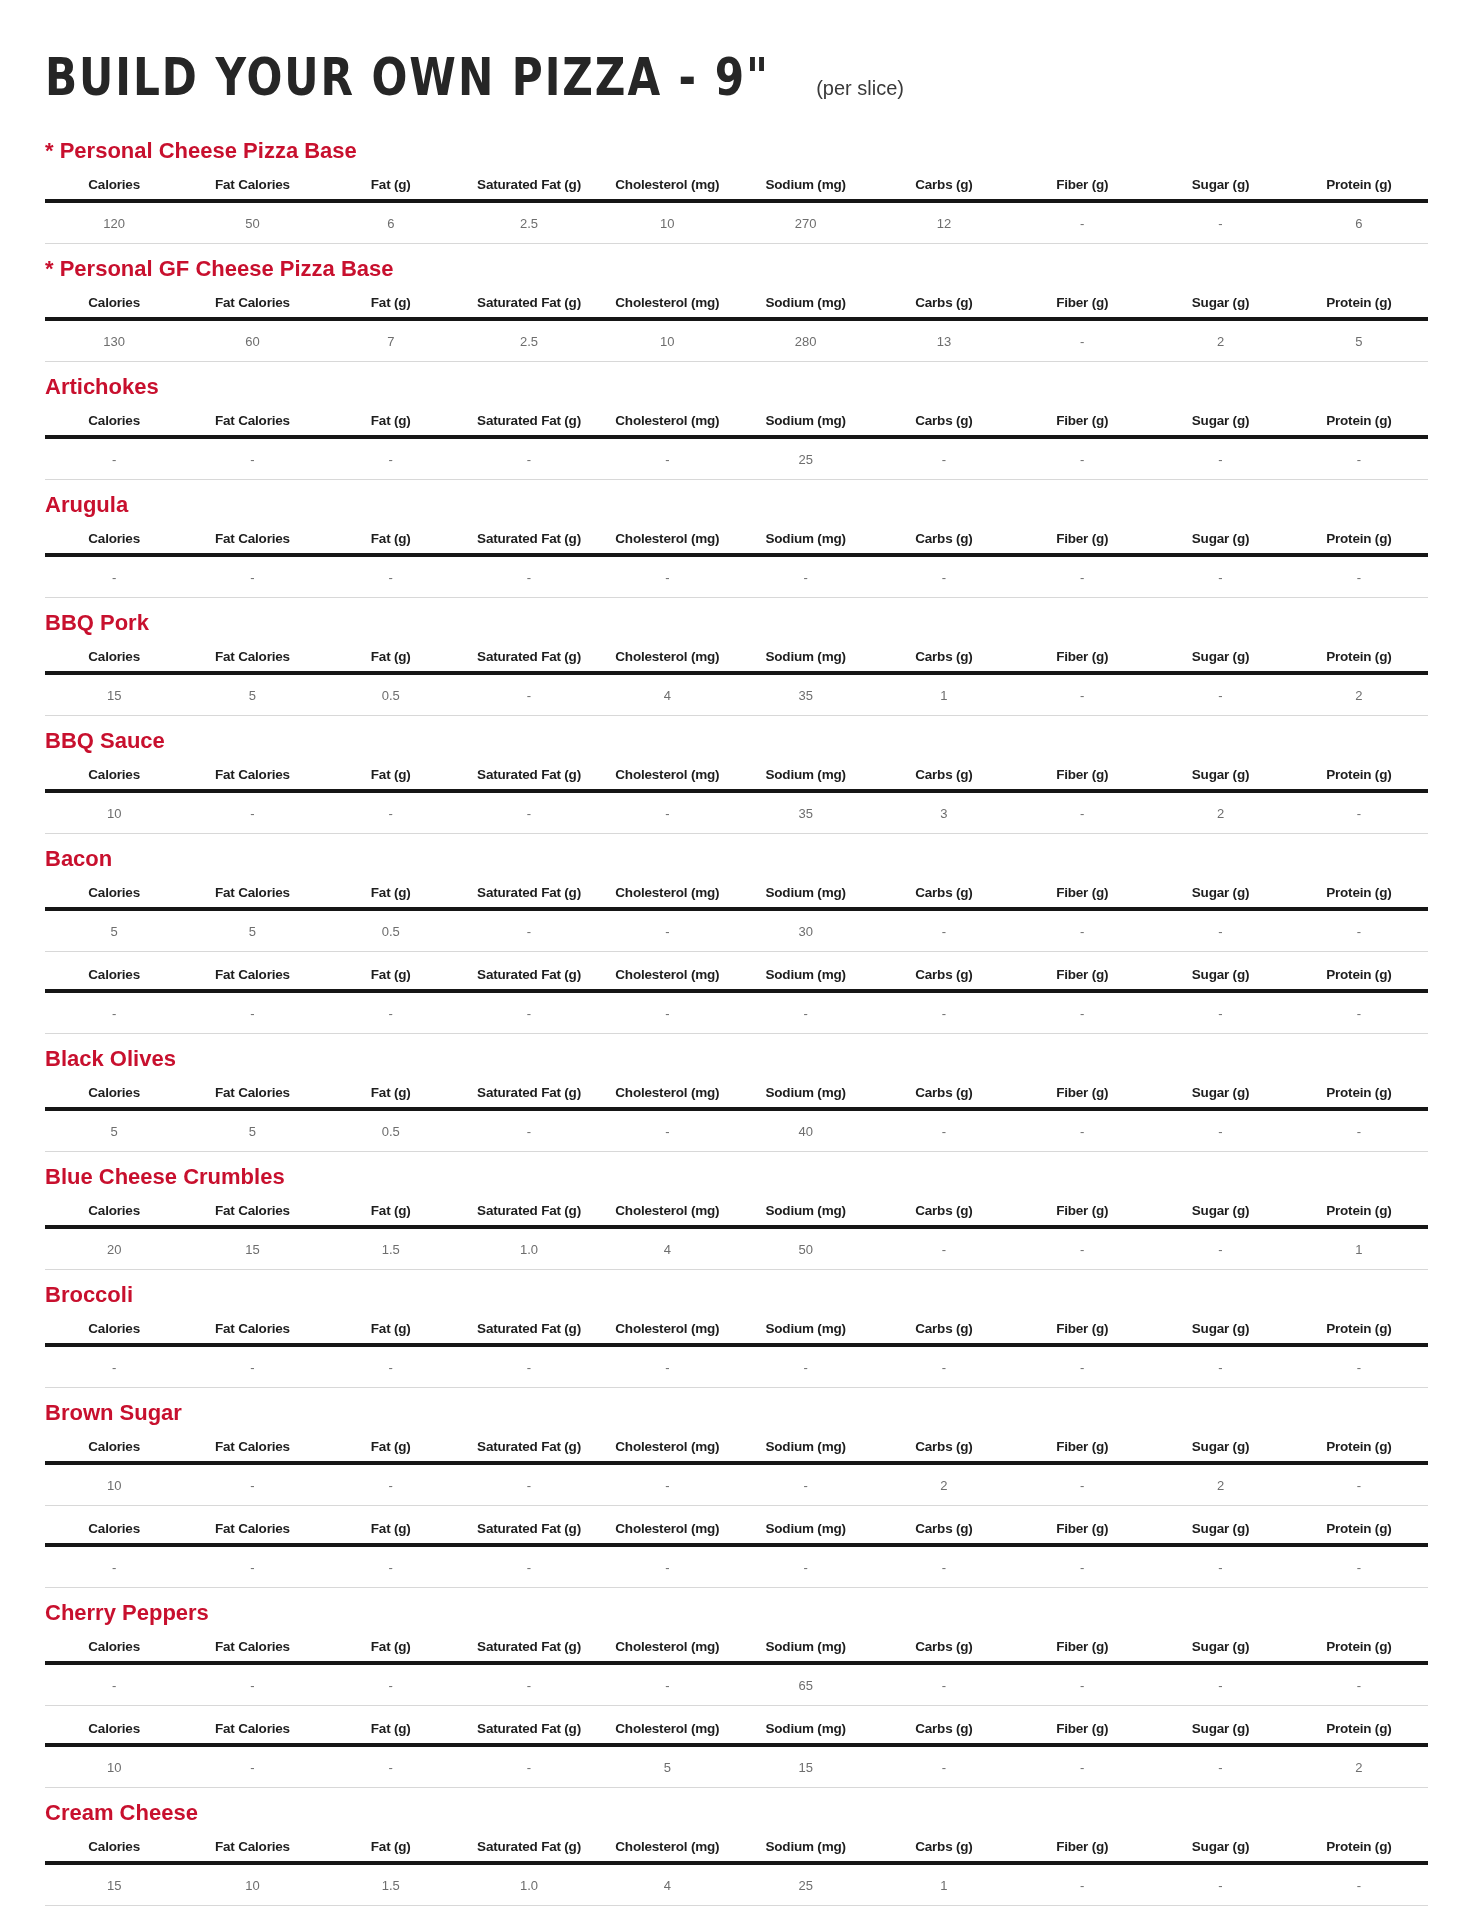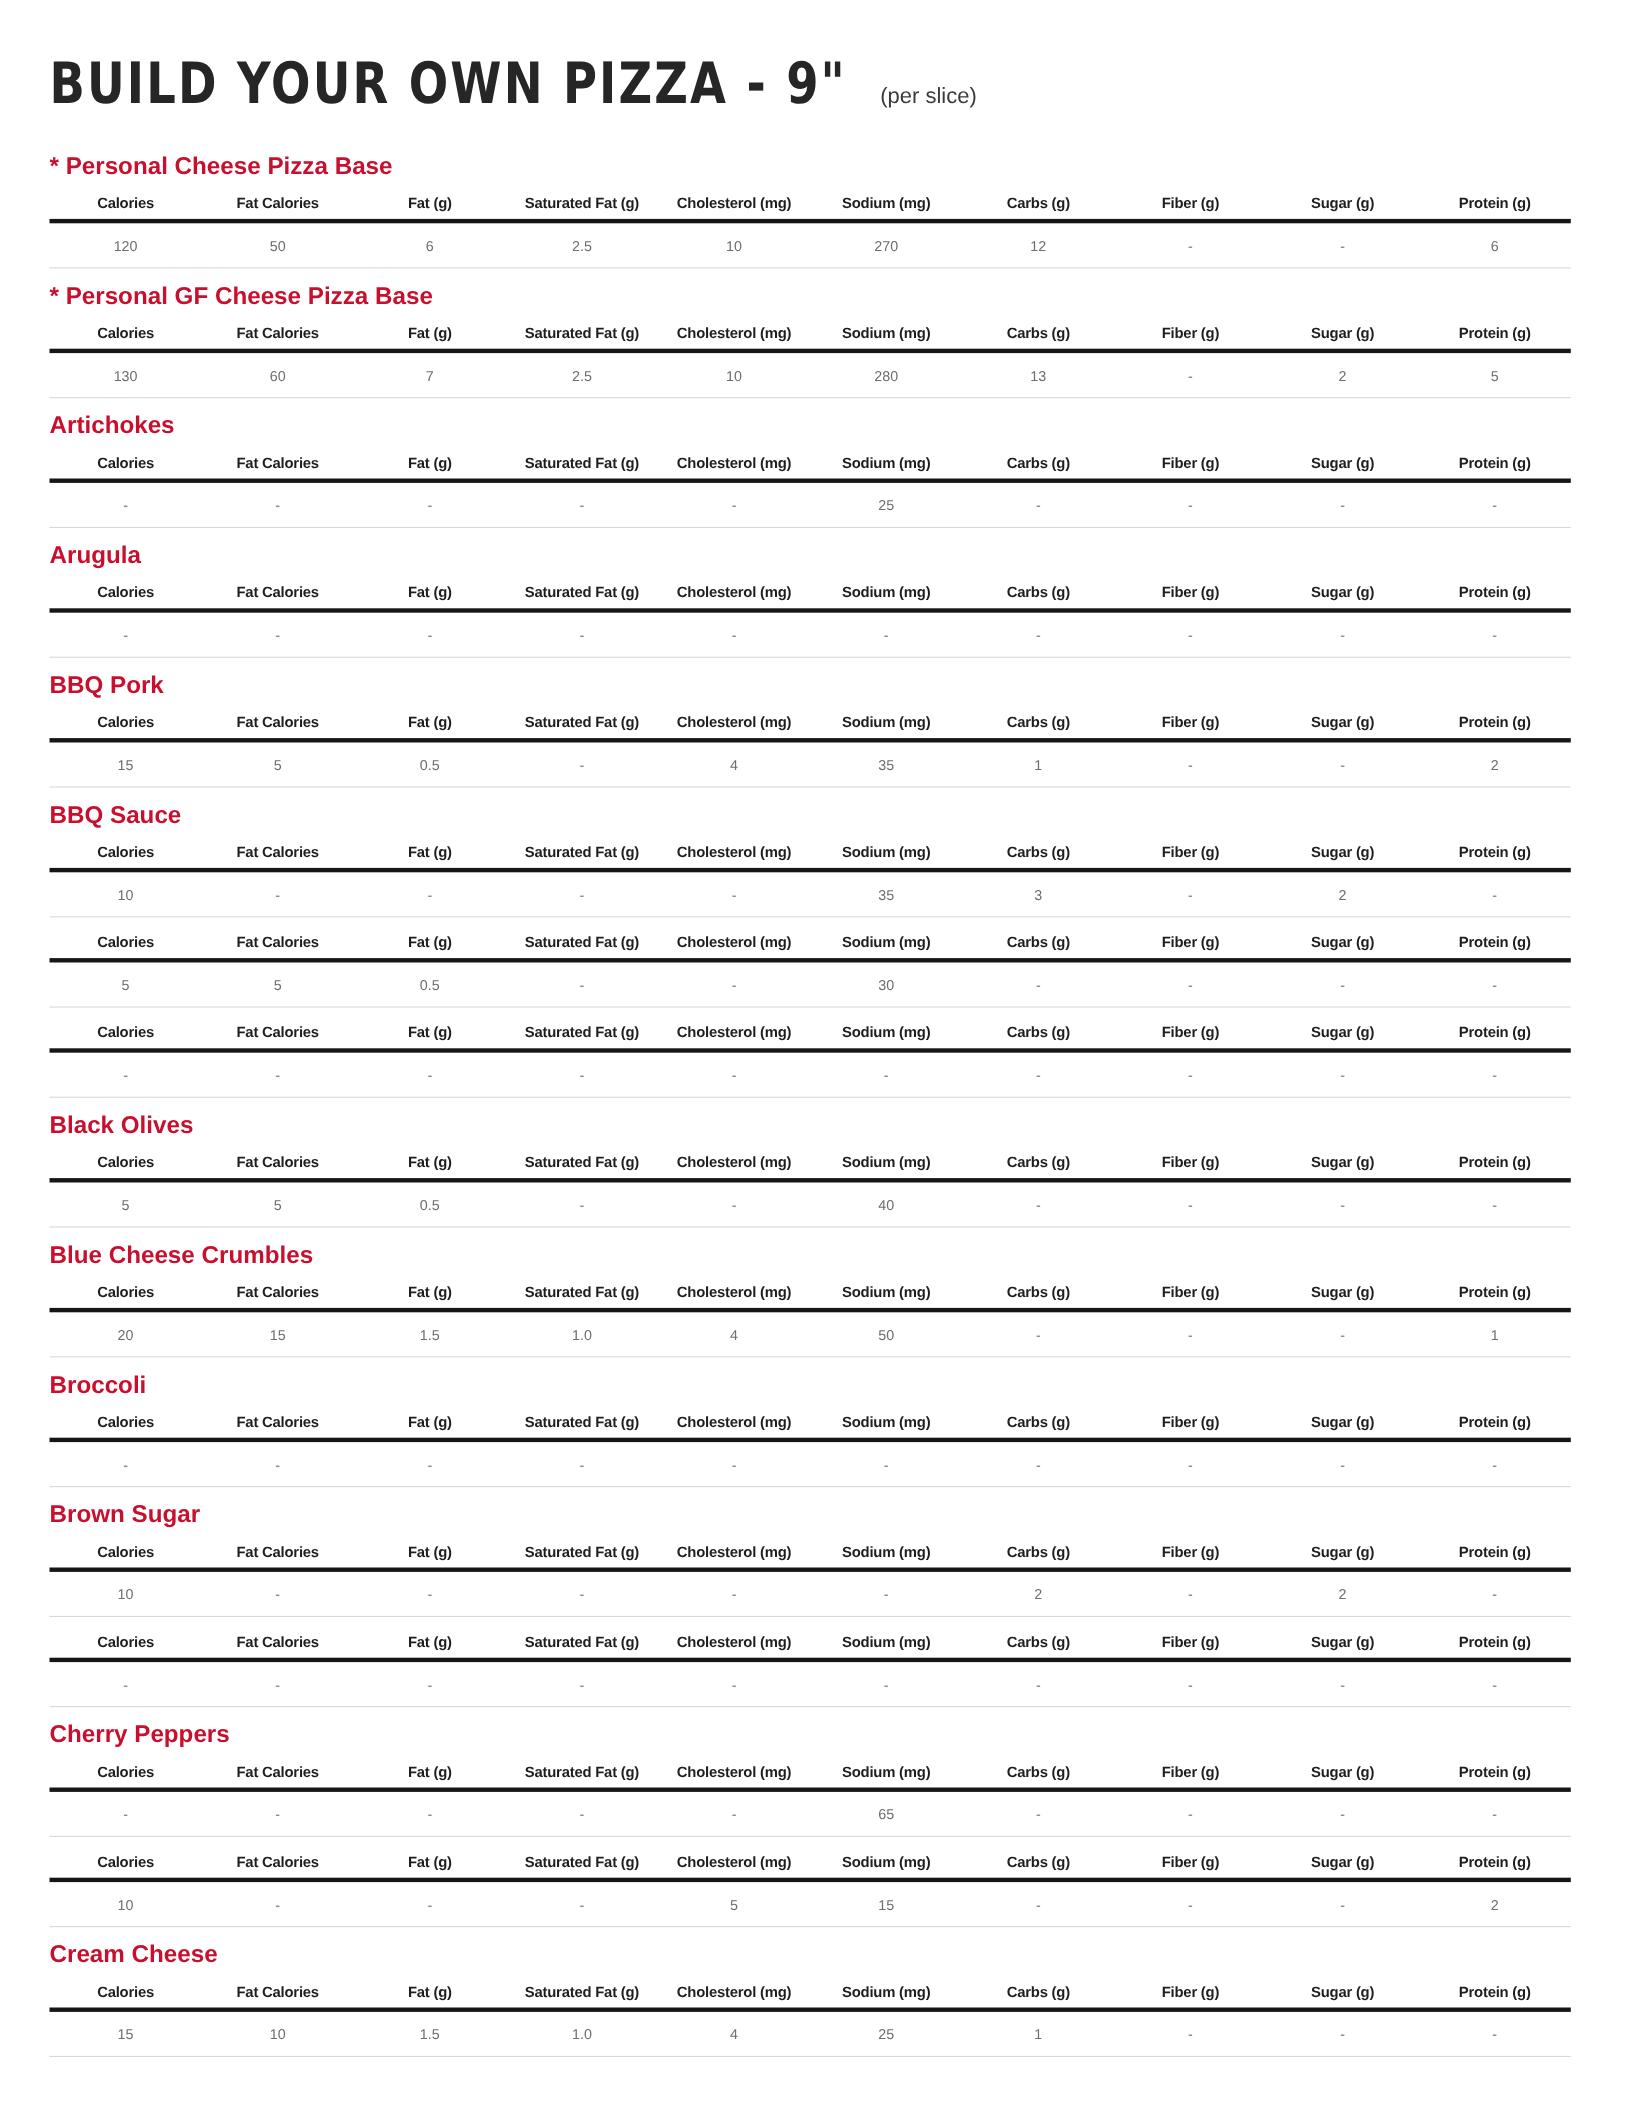--- a/index.html
+++ b/index.html
@@ -12,21 +12,21 @@
   *{margin:0;padding:0;box-sizing:border-box;}
   html,body{background:#ffffff;}
   body{font-family:"Liberation Sans",sans-serif;}
   .page{
     width:1484px;height:1920px;
     padding:46px 56px 0 45px;
     background:#fff;
     overflow:hidden;
   }
   .title-row{
-    display:flex;align-items:baseline;
+    display:flex;align-items:baseline;gap:16px;
     margin:10px 0 24px 0;
   }
   .title{
     font-family:"DejaVu Sans",sans-serif;
     font-weight:bold;
     font-size:44px;
     color:#262626;
     letter-spacing:2px;
     transform:scaleY(1.18) scaleX(.96);
     transform-origin:left bottom;
@@ -244,20 +244,21 @@
           <div class="td">-</div>
           <div class="td">35</div>
           <div class="td">3</div>
           <div class="td">-</div>
           <div class="td">2</div>
           <div class="td">-</div>
         </div>
   </div>
 
   <div class="section">
+    <div class="heading">Bacon</div>
     <div class="grid header-grid">
           <div class="th">Calories</div>
           <div class="th">Fat Calories</div>
           <div class="th">Fat (g)</div>
           <div class="th">Saturated Fat (g)</div>
           <div class="th">Cholesterol (mg)</div>
           <div class="th">Sodium (mg)</div>
           <div class="th">Carbs (g)</div>
           <div class="th">Fiber (g)</div>
           <div class="th">Sugar (g)</div>

